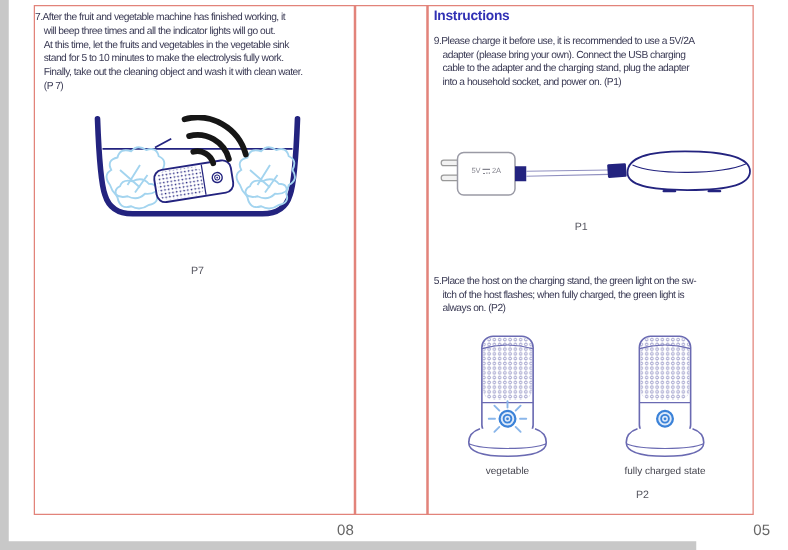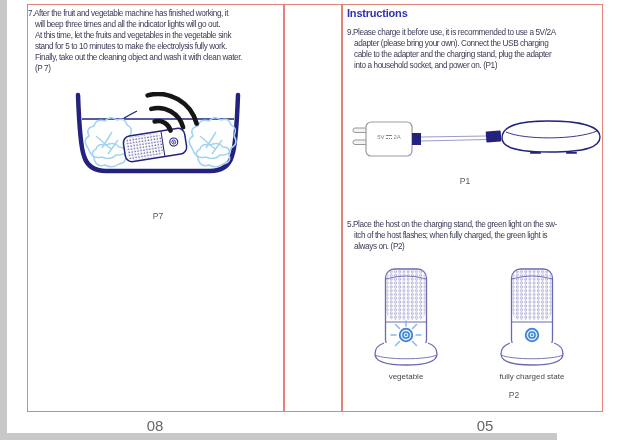--- a/index.html
+++ b/index.html
@@ -28,21 +28,21 @@
     position:absolute; left:347px; top:7px; font-size:11px; font-weight:bold;
     color:#3030b4; letter-spacing:-0.2px;
   }
   .fig-label { position:absolute; text-align:center; font-size:8.5px; color:#55555f; }
   #label-p7 { left:72px;  top:184px; width:172px;margin-top:27px; }
   #label-p1 { left:341px; top:176px; width:248px;text-align:center; }
   #label-p2 { left:341px; top:390px; width:276px;margin-left:35px; }
   .caption { position:absolute; text-align:center; font-size:8px; color:#45454f; }
   #caption-charging { left:360px; top:372px; width:92px; }
   #caption-full     { left:470px; top:372px; width:124px;text-align:center; }
-  .page-num { position:absolute; top:417px; text-align:center; font-size:15px; color:#666; }
+  .page-num { position:absolute; top:417px; text-align:right; font-size:12px; color:#666; }
   #pagenum-left  { left:27px;  width:256px; }
   #pagenum-right { left:354px; width:262px; }
   .figure { position:absolute; }
   #fig-sink { left:72px;  top:92px;  }
   #fig-p1   { left:352px; top:112px; }
   #fig-p2   { left:360px; top:266px; }
   .adapter-label {
     position:absolute; left:366px; top:134px; width:46px; text-align:center;
     font-size:6px; color:#84848e; letter-spacing:0;
   }

